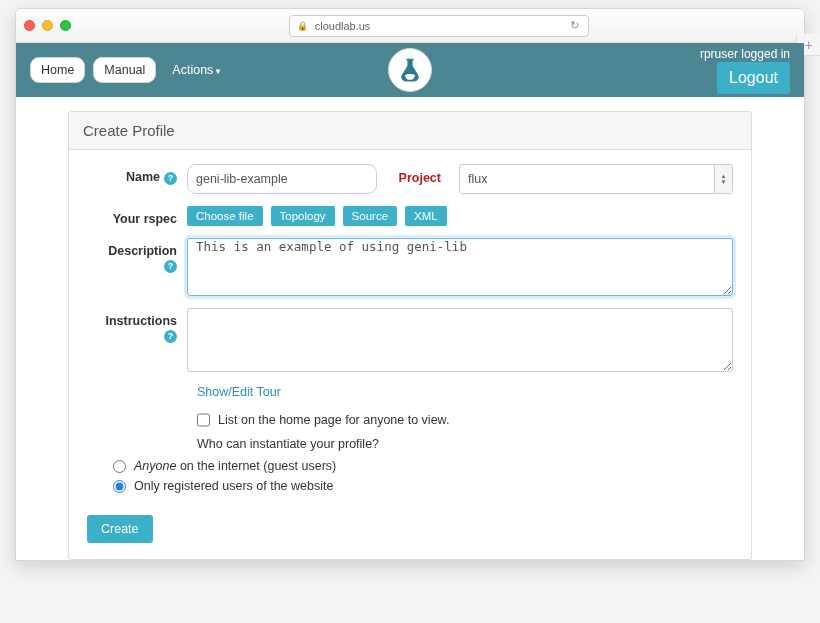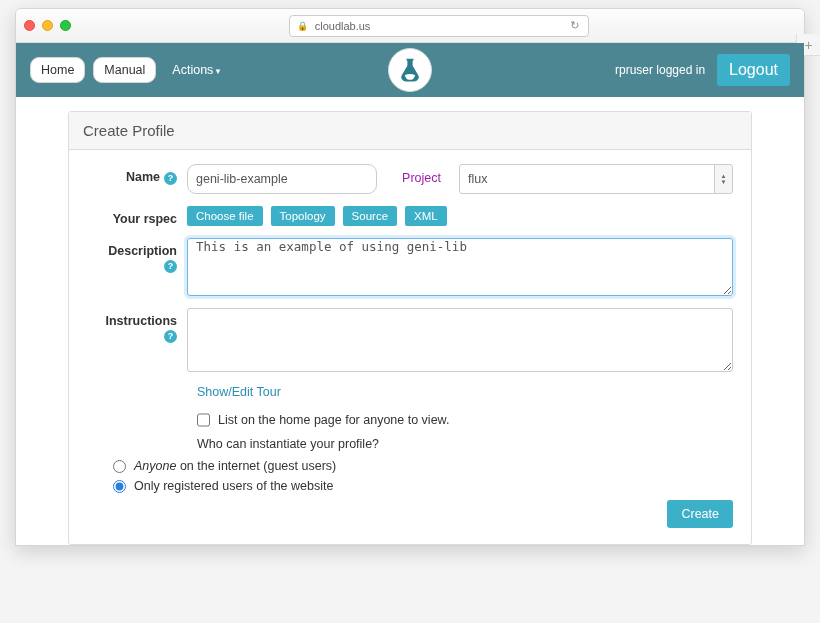--- a/index.html
+++ b/index.html
@@ -87,21 +87,21 @@
   .nav-drop::after { content:" ▾"; font-size:9px;}
   .brand {
     position:absolute;left:50%;top:50%;transform:translate(-50%,-50%);
     width:44px;height:44px;border-radius:50%;
     background:#fff;border:1px solid #cfd9dc;
     display:flex;align-items:center;justify-content:center;
   }
   .flask {
     width:28px;height:28px;position:relative;
   }
-  .nav-right { margin-left:auto; display:flex; align-items:center; gap:12px;}
+  .nav-right { margin-left:auto; display:flex; align-items:flex-end; gap:1px;flex-direction:column;}
   .logged { color:#fff; font-size:12px;}
   .logout-btn {
     background:#3db0c9;
     color:#fff;
     border:none;
     border-radius:3px;
     padding:7px 12px;
     font-size:16px;
     cursor:pointer;
   }
@@ -136,22 +136,22 @@
     background:#3db0c9;color:#fff;font-size:9px;line-height:13px;
     text-align:center;font-weight:bold;margin-left:4px;
   }
   .lbl.breakline .help { display:block; margin:2px 0 0 auto; }
   .ctrls { flex:1; display:flex; gap:8px; align-items:flex-start;}
   .text-input {
     height:30px;width:190px;border:1px solid #ccc;border-radius:9px;
     padding:0 8px;font-size:12.5px;color:#555;
   }
   .proj-lbl {
-    width:66px;text-align:right;font-weight:normal;font-size:12.5px;
-    padding-top:7px;padding-right:10px;color:#a21caf;
+    width:66px;text-align:right;font-weight:bold;font-size:12.5px;
+    padding-top:7px;padding-right:10px;color:#b91c1c;
   }
   .select {
     flex:1;height:30px;border:1px solid #ccc;border-radius:3px;
     background:#fff;padding:0 8px;font-size:12.5px;color:#555;
     appearance:none;position:relative;
   }
   .select-wrap { flex:1; position:relative; display:flex;}
   .select-arrows {
     position:absolute;right:1px;top:1px;bottom:1px;width:18px;
     border-left:1px solid #ccc;background:#f5f5f5;
@@ -170,21 +170,21 @@
   .textarea-plain {
     flex:1;height:64px;border:1px solid #ccc;border-radius:3px;
     padding:6px 8px;font-size:12.5px;resize:vertical;
   }
   .link-blue { color:#2a8fb5;font-size:12.5px;text-decoration:none;cursor:pointer;}
   .offset { margin-left:110px; }
   .chk-row { display:flex;gap:8px;margin-bottom:10px;font-size:12.5px;color:#333;}
   .radio-group { margin-left:26px;}
   .radio-row { display:flex;align-items:center;gap:8px;margin-bottom:6px;font-size:12.5px;color:#333;}
   input[type=radio]{accent-color:#2a7fdb;}
-  .create-row { display:flex;justify-content:flex-end;margin-top:7px;}
+  .create-row { display:flex;margin-top:22px;}
   .create-btn {
     background:#3db0c9;color:#fff;border:none;border-radius:3px;
     padding:7px 14px;font-size:12.5px;cursor:pointer;
   }
   em { font-style:italic;}
 </style>
 </head>
 <body>
 
 <div class="window">

